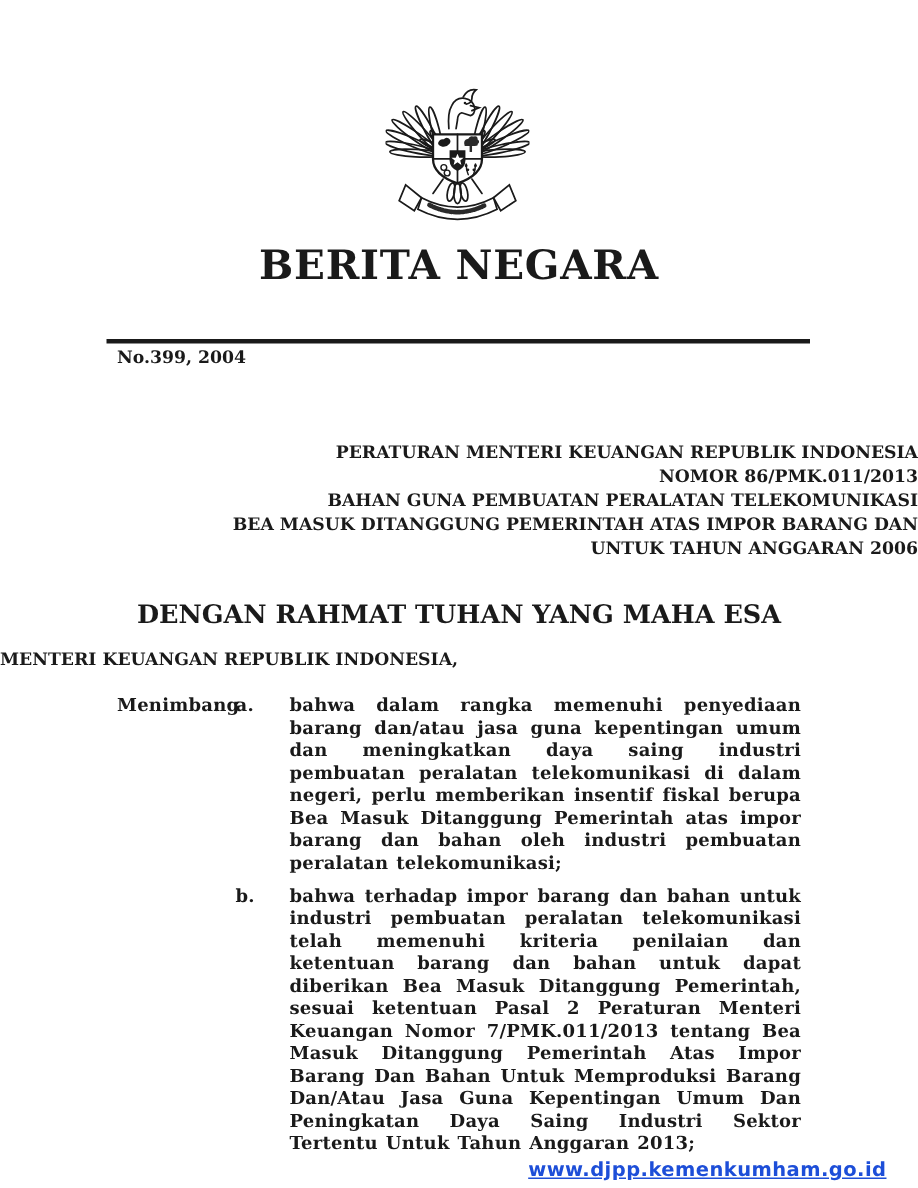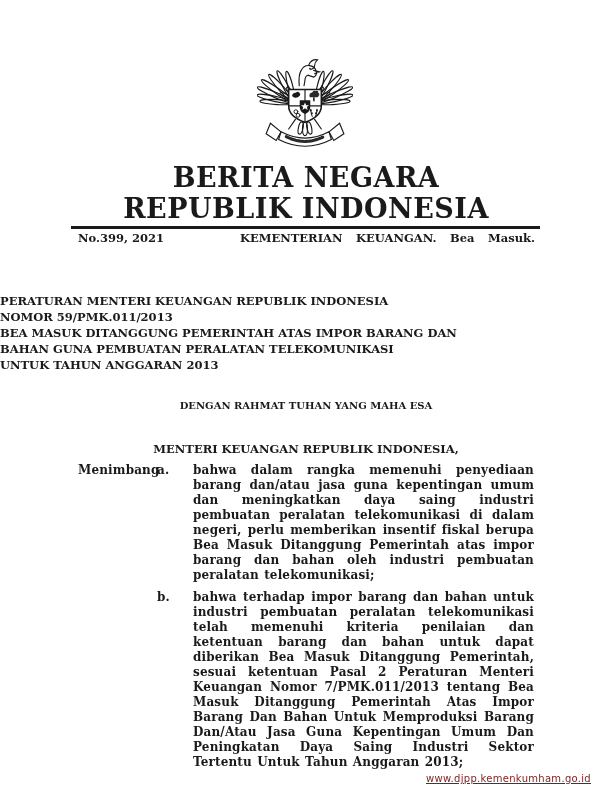--- a/index.html
+++ b/index.html
@@ -10,32 +10,32 @@
     color:#1a1a1a; font-weight:bold;
   }
   .emblem { position:absolute; left:257px; top:38px; width:96px; height:100px; }
   .masthead { position:absolute; left:0; right:0; top:146px; text-align:center;
               font-size:27px; line-height:31px; letter-spacing:0.5px; }
   .rule { position:absolute; left:71px; top:210px; width:469px; height:3px; background:#1a1a1a; }
   .issue-number { position:absolute; left:78px; top:215px; font-size:11.5px; }
   .issue-subject { position:absolute; left:240px; top:215px; width:295px;
                    font-size:11.5px; line-height:14px; }
   .just-line { text-align:justify; text-align-last:justify; }
-  .doc-title { position:absolute; left:0; right:0; top:277px; text-align:left;
+  .doc-title { position:absolute; left:0; right:0; top:277px; text-align:right;
                font-size:11.5px; line-height:16px; }
   .doc-title div { white-space:nowrap; }
-  .invocation { position:absolute; left:0; right:0; top:384px; text-align:center; font-size:10px; }
-  .authority  { position:absolute; left:0; right:0; top:426px; text-align:center; font-size:11.5px; }
+  .invocation { position:absolute; left:0; right:0; top:384px; text-align:center; font-size:17px; }
+  .authority  { position:absolute; left:0; right:0; top:416px; font-size:11.5px; }
   .consider { position:absolute; left:78px; top:447px; width:456px;
               display:grid; grid-template-columns:64px 15px 36px 1fr; row-gap:7px;
               font-size:12px; line-height:15px; letter-spacing:0.15px; }
   .c-text { text-align:justify; word-spacing:1px; }
   .watermark { position:absolute; top:757px; right:21px;
                font-family:"DejaVu Sans","Liberation Sans",sans-serif;
-               font-weight:normal; font-size:10px; color:#7f1d1d;
+               font-weight:bold; font-size:13px; color:#1d4ed8;
                text-decoration:underline; letter-spacing:0.3px; cursor:pointer; }
 </style>
 </head>
 <body>
 
 <div class="page">
 
   <div class="emblem">
     <svg viewBox="0 0 100 100" width="96" height="100" xmlns="http://www.w3.org/2000/svg">
       <g fill="none" stroke="#1a1a1a" stroke-width="1.2" stroke-linecap="round">
@@ -96,36 +96,34 @@
         <circle cx="61.4" cy="59.6" r="1" fill="#1a1a1a" stroke="none"></circle>
 
         <path d="M44.5,46 h11 v7 q0,5 -5.5,7.5 q-5.5,-2.5 -5.5,-7.5 z" fill="#1a1a1a" stroke="none"></path>
         <polygon points="50,48.4 51.2,51.2 54.2,51.3 51.9,53.2 52.7,56.2 50,54.4 47.3,56.2 48.1,53.2 45.8,51.3 48.8,51.2" fill="#ffffff" stroke="none"></polygon>
       </g>
     </svg>
   </div>
 
   <div class="masthead">
     <div>BERITA NEGARA</div>
-    <div>REPUBLIK INDONESIA</div>
   </div>
 
   <div class="rule"></div>
 
-  <div class="issue-number">No.399, 2021</div>
+  <div class="issue-number">No.399, 2004</div>
   <div class="issue-subject">
-    <div class="just-line">KEMENTERIAN KEUANGAN. Bea Masuk.</div>
   </div>
 
   <div class="doc-title">
     <div>PERATURAN MENTERI KEUANGAN REPUBLIK INDONESIA</div>
-    <div>NOMOR 59/PMK.011/2013</div>
+    <div>NOMOR 86/PMK.011/2013</div>
+    <div>BAHAN GUNA PEMBUATAN PERALATAN TELEKOMUNIKASI</div>
     <div>BEA MASUK DITANGGUNG PEMERINTAH ATAS IMPOR BARANG DAN</div>
-    <div>BAHAN GUNA PEMBUATAN PERALATAN TELEKOMUNIKASI</div>
-    <div>UNTUK TAHUN ANGGARAN 2013</div>
+    <div>UNTUK TAHUN ANGGARAN 2006</div>
   </div>
 
   <div class="invocation">DENGAN RAHMAT TUHAN YANG MAHA ESA</div>
   <div class="authority">MENTERI KEUANGAN REPUBLIK INDONESIA,</div>
 
   <div class="consider">
     <div>Menimbang</div>
     <div>:</div>
     <div>a.</div>
     <div class="c-text">bahwa dalam rangka memenuhi penyediaan barang dan/atau jasa guna kepentingan umum dan meningkatkan daya saing industri pembuatan peralatan telekomunikasi di dalam negeri, perlu memberikan insentif fiskal berupa Bea Masuk Ditanggung Pemerintah atas impor barang dan bahan oleh industri pembuatan peralatan telekomunikasi;</div>

